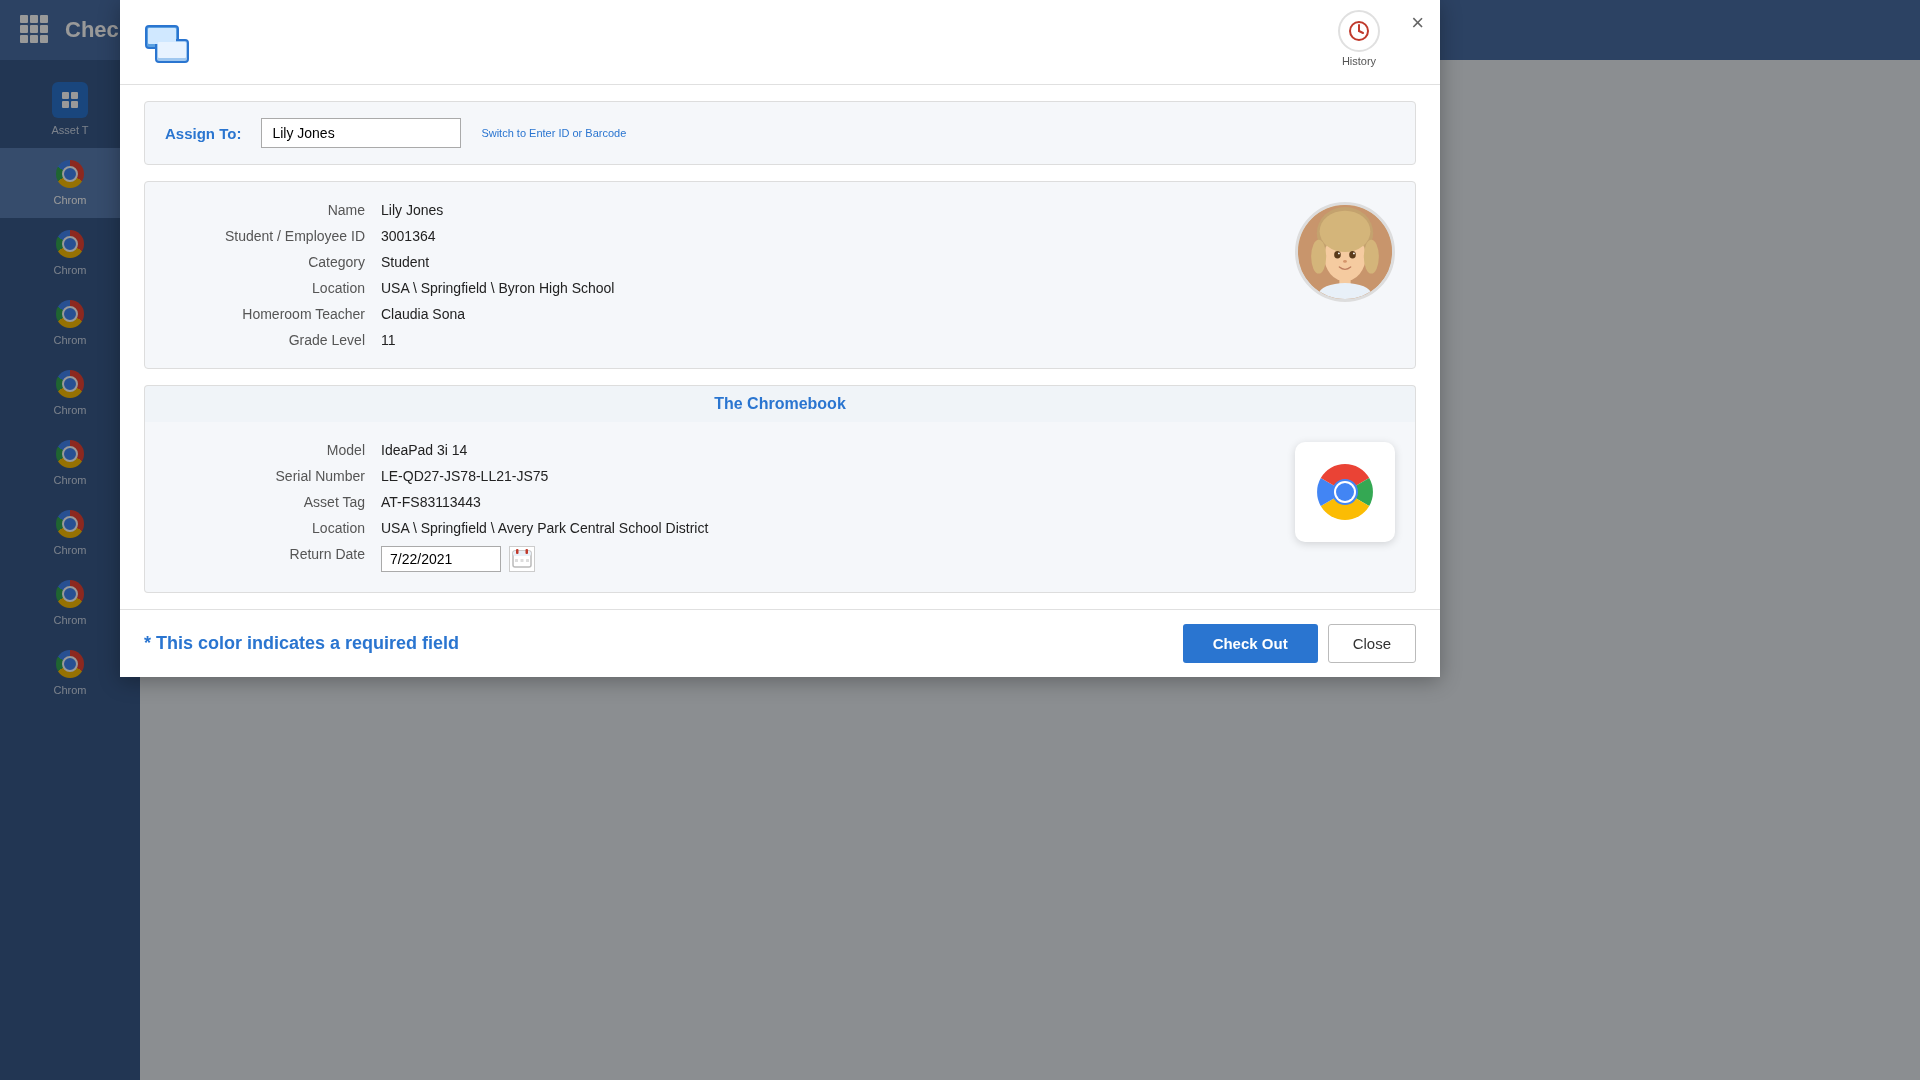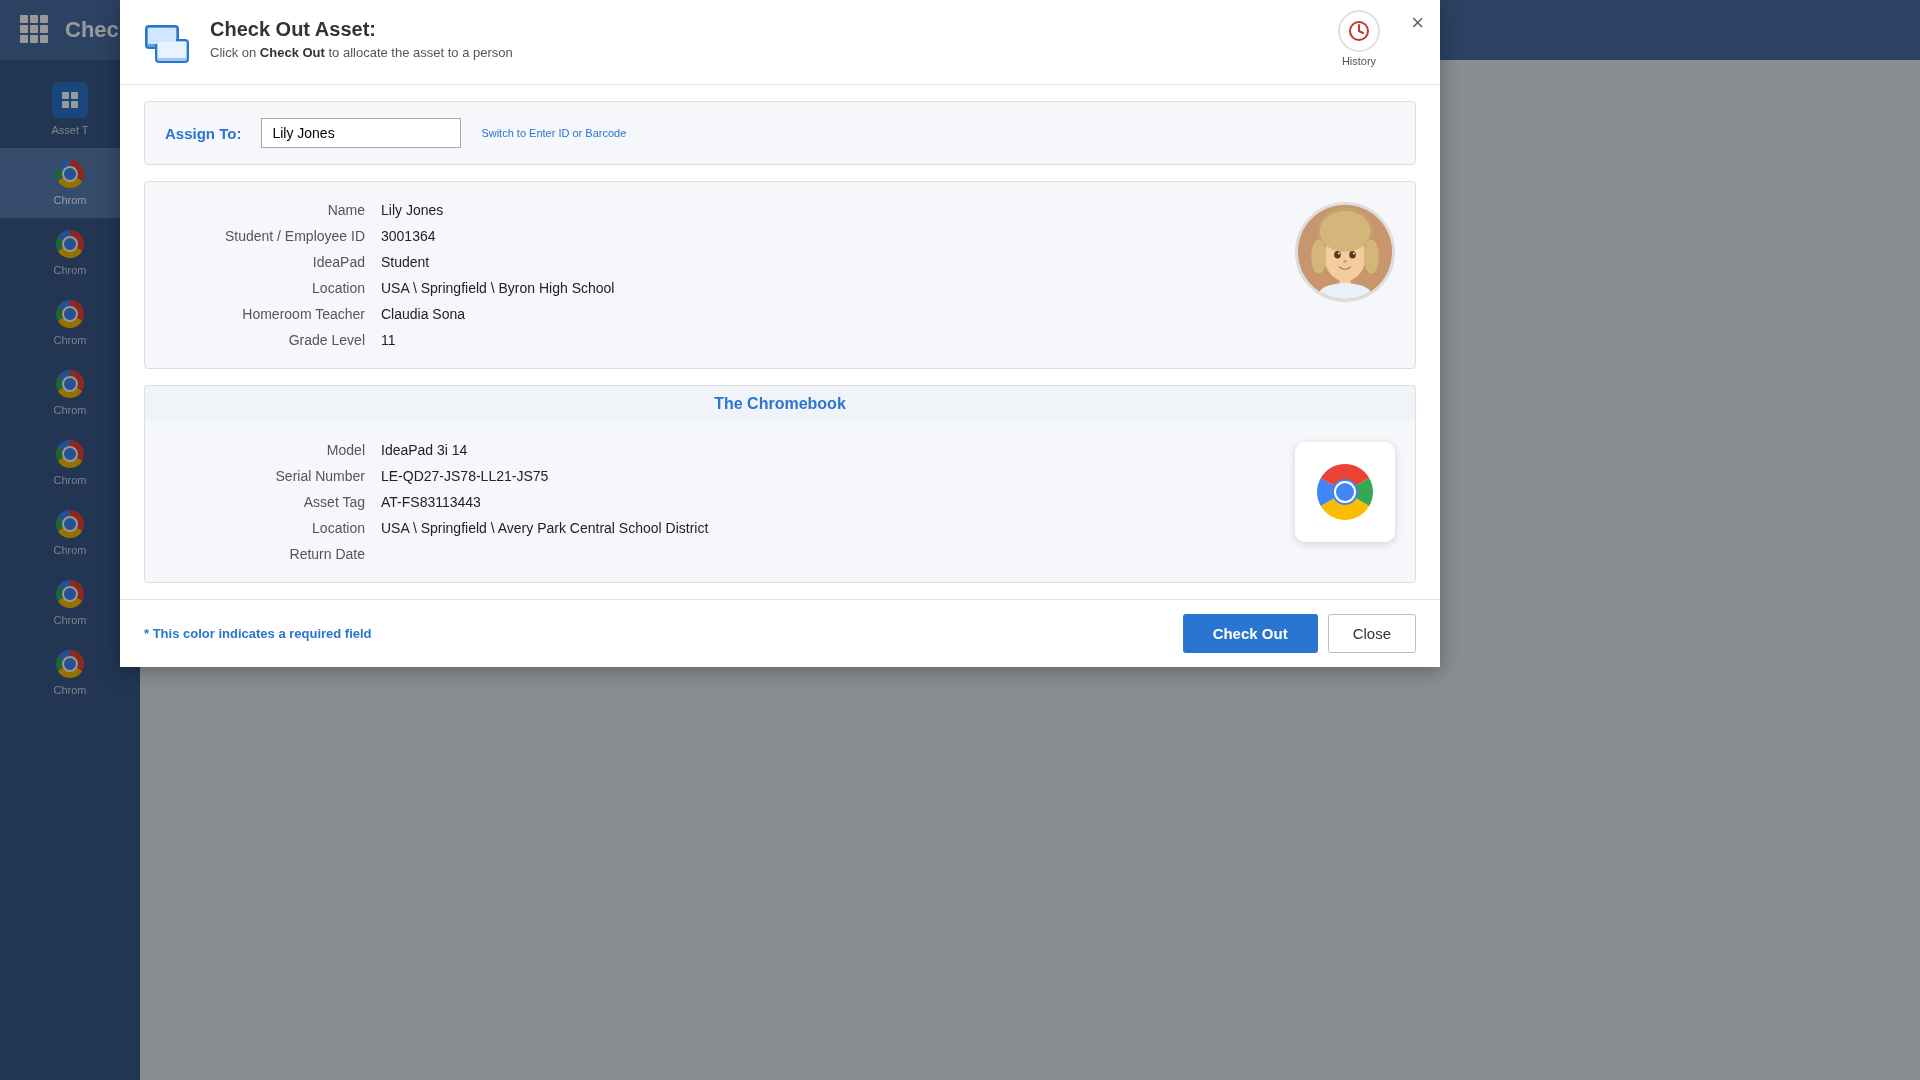--- a/index.html
+++ b/index.html
@@ -369,21 +369,21 @@
     
     .modal-footer {
       padding: 14px 24px;
       border-top: 1px solid #e0e0e0;
       display: flex;
       align-items: center;
       justify-content: space-between;
     }
 
     .required-note {
-      font-size: 13px;
+      font-size: 18px;
       color: #555;
     }
 
     .required-note span {
       color: #2a75d0;
       font-weight: bold;
     }
 
     .footer-buttons {
       display: flex;
@@ -485,26 +485,20 @@
     <div class="modal-header">
 
       <div class="modal-icon">
         <svg viewBox="0 0 52 52" fill="none" xmlns="http://www.w3.org/2000/svg">
           <rect x="2" y="8" width="32" height="22" rx="3" fill="#5ba0e0" stroke="#2a75d0" stroke-width="2"></rect>
           <rect x="12" y="22" width="32" height="22" rx="3" fill="#a0c8f0" stroke="#2a75d0" stroke-width="2"></rect>
           <rect x="4" y="10" width="28" height="16" rx="1" fill="#d0e8ff"></rect>
           <rect x="14" y="24" width="28" height="16" rx="1" fill="#e8f3ff"></rect>
         </svg>
       </div>
-      <div class="modal-title-area">
-        <h2>Check Out Asset:</h2>
-        <p>
-          <span>Click on </span><strong>Check Out</strong><span> to allocate the asset to a person</span>
-        </p>
-      </div>
 
       <button class="history-btn">
         <div class="history-circle">
           <svg width="22" height="22" viewBox="0 0 22 22">
             <circle cx="11" cy="11" r="9" stroke="#c0392b" stroke-width="2" fill="none"></circle>
             <line x1="11" y1="11" x2="11" y2="5" stroke="#c0392b" stroke-width="2" stroke-linecap="round"></line>
             <line x1="11" y1="11" x2="15" y2="13" stroke="#c0392b" stroke-width="2" stroke-linecap="round"></line>
           </svg>
         </div>
         <span class="history-label">History</span>
@@ -522,21 +516,21 @@
       </div>
 
       <div class="info-section">
         <div class="info-table">
           <span class="info-key">Name</span>
           <span class="info-val">Lily Jones</span>
 
           <span class="info-key">Student / Employee ID</span>
           <span class="info-val">3001364</span>
 
-          <span class="info-key">IdeaPad</span>
+          <span class="info-key">Category</span>
           <span class="info-val">Student</span>
 
           <span class="info-key">Location</span>
           <span class="info-val">USA \ Springfield \ Byron High School</span>
 
           <span class="info-key">Homeroom Teacher</span>
           <span class="info-val">Claudia Sona</span>
 
           <span class="info-key">Grade Level</span>
           <span class="info-val">11</span>
@@ -585,20 +579,34 @@
           <span class="info-key">Serial Number</span>
           <span class="info-val">LE-QD27-JS78-LL21-JS75</span>
 
           <span class="info-key">Asset Tag</span>
           <span class="info-val">AT-FS83113443</span>
 
           <span class="info-key">Location</span>
           <span class="info-val">USA \ Springfield \ Avery Park Central School District</span>
 
           <span class="info-key">Return Date</span>
+          <div class="return-date-row">
+            <input class="date-input" type="text" value="7/22/2021" style="">
+            <div class="calendar-icon">
+              <svg width="20" height="20" viewBox="0 0 20 20">
+                <rect x="1" y="3" width="18" height="16" rx="2" stroke="#bbb" stroke-width="1.5" fill="white"></rect>
+                <rect x="1" y="3" width="18" height="5" rx="2" fill="#e8f0f8"></rect>
+                <rect x="4" y="1" width="2.5" height="5" rx="1" fill="#c0392b"></rect>
+                <rect x="13.5" y="1" width="2.5" height="5" rx="1" fill="#c0392b"></rect>
+                <rect x="3" y="11" width="3" height="3" rx="0.5" fill="#ddd"></rect>
+                <rect x="8.5" y="11" width="3" height="3" rx="0.5" fill="#ddd"></rect>
+                <rect x="14" y="11" width="3" height="3" rx="0.5" fill="#ddd"></rect>
+              </svg>
+            </div>
+          </div>
         </div>
 
         <div class="chromebook-icon-box">
           <svg class="chromebook-logo" viewBox="0 0 64 64" xmlns="http://www.w3.org/2000/svg">
 
             <circle cx="32" cy="32" r="30" fill="white"></circle>
 
             <path d="M32 32 L32 4 A28 28 0 0 1 56.2 18 Z" fill="#ea4335"></path>
 
             <path d="M32 32 L56.2 18 A28 28 0 0 1 56.2 46 Z" fill="#34a853"></path>

